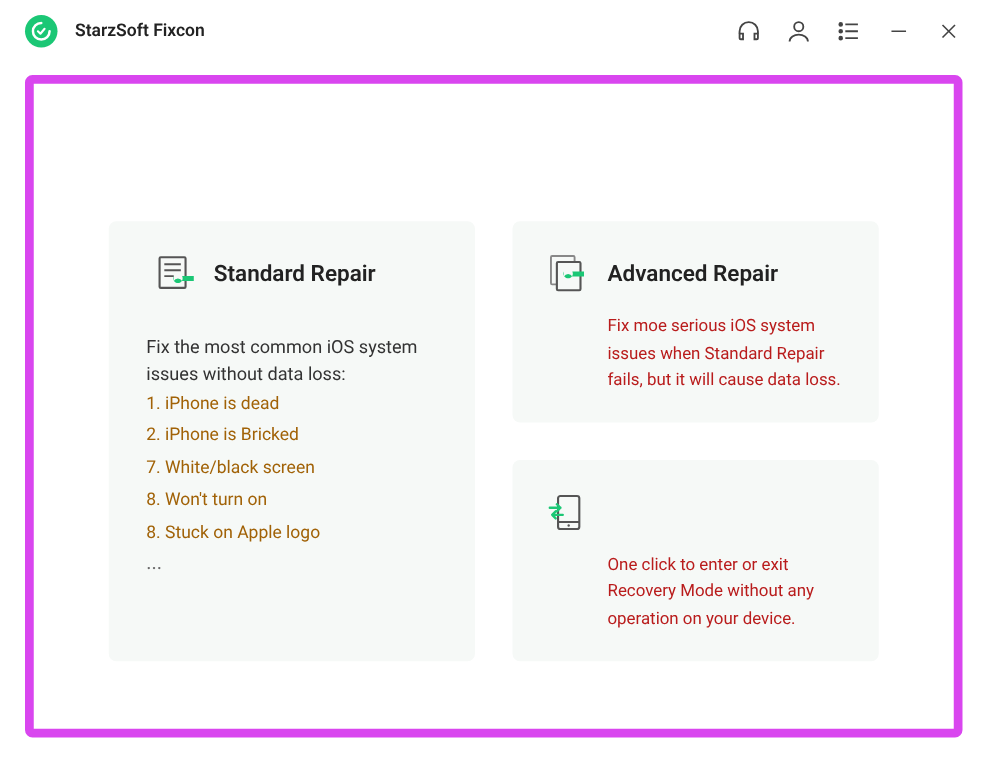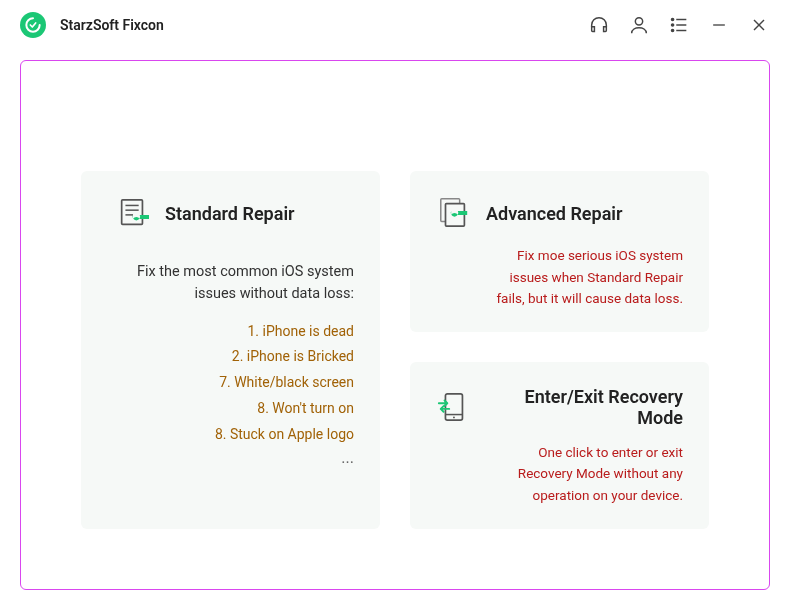--- a/index.html
+++ b/index.html
@@ -41,25 +41,24 @@
     .tb-icons .ico {
       width: 26px; height: 26px;
       display: flex;
       align-items: center;
       justify-content: center;
       cursor: pointer;
     }
     .tb-icons svg { stroke: #444; stroke-width: 1.6; fill: none; }
     .main-panel {
       margin: 10px 20px 20px 20px;
-      border: 1px solid #d946ef;
+      border: 7px solid #d946ef;
       border-radius: 6px;
       padding: 110px 60px 51px 60px;
       height: 530px;
-      text-align: right;
     }
     .grid {
       display: grid;
       grid-template-columns: 1fr 1fr;
       grid-template-rows: auto auto;
       gap: 30px 30px;
     }
     .card {
       background: #f6f9f7;
       border-radius: 6px;
@@ -95,21 +94,20 @@
     .card-desc {
       font-size: 13.5px;
       color: #b91c1c;
       line-height: 1.6;
       margin-left: 50px;
     }
     .std-desc {
       font-size: 14.5px;
       color: #333;
       line-height: 1.5;
-      margin-bottom: 14px;
       margin-left: 4px;
     }
     .std-list {
       font-size: 14px;
       color: #a16207;
       line-height: 1.85;
       margin-left: 4px;
     }
     .std-list div { }
     .ellipsis { color: #666; margin-left: 4px; }
@@ -211,19 +209,18 @@
       <div class="card-head">
         <div class="card-icon">
           <svg viewBox="0 0 36 36" width="34" height="34">
             <rect x="10" y="4" width="18" height="28" rx="2" fill="none" stroke="#555" stroke-width="1.8"></rect>
             <line x1="10" y1="26" x2="28" y2="26" stroke="#555" stroke-width="1.6"></line>
             <circle cx="19" cy="29" r="1" fill="#555"></circle>
             <path d="M3 14 h9 M12 14 l-3 -3 M12 14 l-3 3" stroke="#1bc775" stroke-width="2" fill="none" stroke-linecap="round"></path>
             <path d="M14 20 h-9 M5 20 l3 -3 M5 20 l3 3" stroke="#1bc775" stroke-width="2" fill="none" stroke-linecap="round"></path>
           </svg>
         </div>
-        <div class="card-title">Enter/Exit Recovery Mode</div>
       </div>
       <div class="card-desc">One click to enter or exit Recovery Mode without any operation on your device.</div>
     </div>
 
   </div>
 </div>
 
 </body></html>

